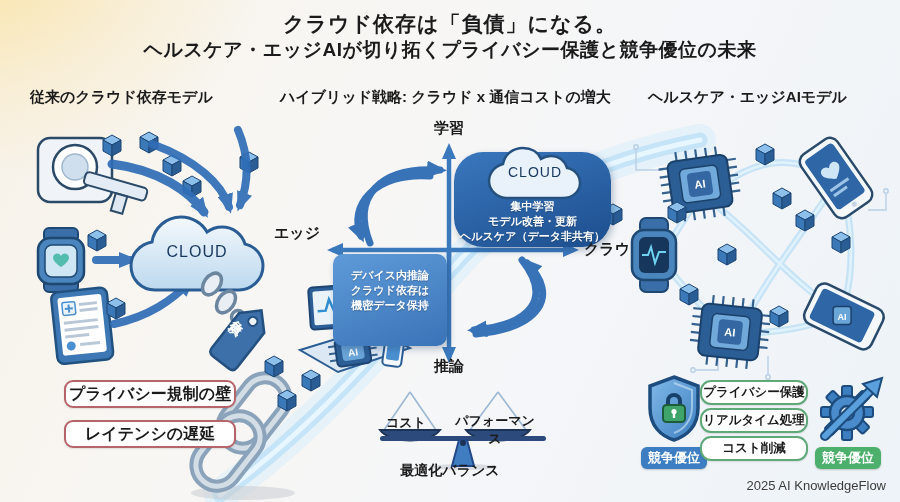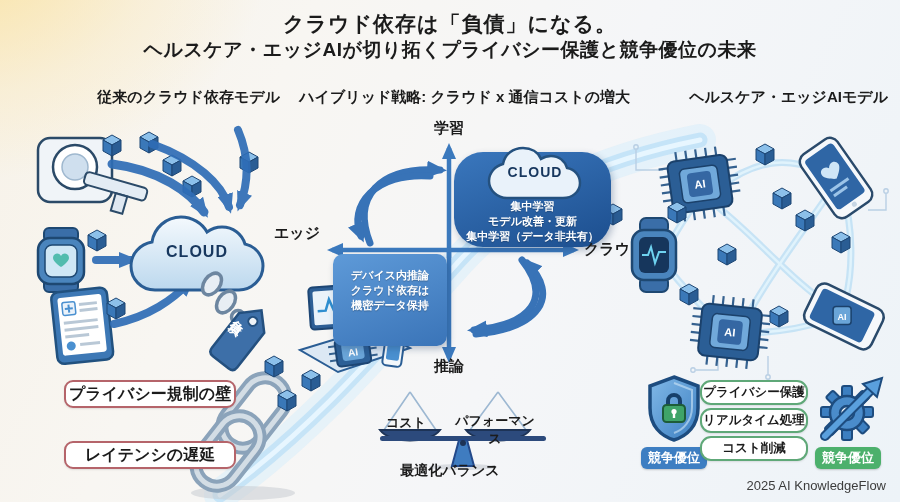--- a/index.html
+++ b/index.html
@@ -4,32 +4,32 @@
 <style>
   html,body{margin:0;padding:0;background:#e9e7e2;}
   .stage{position:relative;width:900px;height:502px;overflow:hidden;
     font-family:"Liberation Sans","DejaVu Sans",sans-serif;color:#1b1b1b;
     background:
       radial-gradient(ellipse 430px 320px at -40px -50px, rgba(251,224,150,.85), rgba(250,232,185,.4) 45%, rgba(250,238,210,0) 72%),
       linear-gradient(115deg,#f7f2e8 0%,#f8f6f2 28%,#f5f6f8 58%,#edf3f8 100%);}
   .abs{position:absolute;}
   .ttl1{left:0;right:0;top:10px;text-align:center;font-size:21px;font-weight:bold;letter-spacing:1px;}
   .ttl2{left:0;right:0;top:37px;text-align:center;font-size:19px;font-weight:bold;letter-spacing:.5px;}
-  .colhead{font-weight:bold;font-size:15px;text-align:right;}
+  .colhead{font-weight:bold;font-size:15px;text-align:left;}
   .issue{left:64px;width:168px;height:24px;line-height:24px;background:#fff;border:2px solid #b5646a;
     border-radius:9px;text-align:center;font-weight:bold;font-size:16px;box-shadow:0 1px 2px rgba(0,0,0,.10);}
   .benefit{left:700px;width:104px;height:21px;line-height:21px;background:#fff;border:2px solid #5fa878;
     border-radius:11px;text-align:center;font-weight:bold;font-size:12.5px;box-shadow:0 1px 2px rgba(0,0,0,.10);}
   .badge{height:22px;line-height:22px;border-radius:6px;color:#fff;font-weight:bold;font-size:13px;text-align:center;box-shadow:0 1px 2px rgba(0,0,0,.2);}
   .axis-label{font-weight:bold;font-size:15px;}
   .qbox{border-radius:10px;box-shadow:2px 3px 7px rgba(25,55,95,.30);}
   .cloudbox{left:454px;top:152px;width:157px;height:95px;background:linear-gradient(160deg,#3a77bd,#1c4e8e);border-radius:29px;}
   .edgebox{left:333px;top:254px;width:114px;height:92px;background:linear-gradient(160deg,#5e9ad8,#3a74b8);}
   .qline{position:absolute;left:0;right:0;text-align:center;color:#fff;font-weight:bold;font-size:11px;text-shadow:0 1px 1px rgba(0,0,0,.25);}
-  .cloudword{font-weight:bold;color:#17375e;text-align:center;letter-spacing:1px;}
+  .cloudword{font-weight:normal;color:#17375e;text-align:center;letter-spacing:1px;}
   .scale-label{font-weight:bold;font-size:13px;text-align:center;}
   .tagword{writing-mode:vertical-rl;color:#fff;font-weight:bold;font-size:13px;transform:rotate(38deg);letter-spacing:2px;}
   .footer{right:14px;top:478px;font-size:13px;color:#3c3c3c;}
   svg{position:absolute;overflow:visible;}
   svg text{font-family:"Liberation Sans","DejaVu Sans",sans-serif;font-weight:bold;fill:#fff;}
 </style>
 </head>
 <body>
 
 <div class="stage">
@@ -131,21 +131,21 @@
       <rect x="233" y="262" width="42" height="78" rx="21" transform="rotate(38 254 301)" stroke="#d3dde5" stroke-width="5"></rect>
       <rect x="207" y="300" width="42" height="78" rx="21" transform="rotate(38 228 339)" stroke="#8ba3ba" stroke-width="13"></rect>
       <rect x="207" y="300" width="42" height="78" rx="21" transform="rotate(38 228 339)" stroke="#d3dde5" stroke-width="5"></rect>
     </g>
   </svg>
 
   <div class="abs cloudword" style="left:155px;top:243px;width:84px;font-size:16px">CLOUD</div>
   <div class="abs tagword" style="left:238px;top:314px;width:16px">負債</div>
 
   <div class="abs issue" style="top:380px">プライバシー規制の壁</div>
-  <div class="abs issue" style="top:441px">レイテンシの遅延</div>
+  <div class="abs issue" style="top:420px">レイテンシの遅延</div>
 
   <svg style="left:260px;top:110px" width="360" height="300" viewBox="0 0 360 300">
     <defs>
       <marker id="headAxis" markerUnits="userSpaceOnUse" markerWidth="16" markerHeight="14" refX="11" refY="7" orient="auto">
         <path d="M0,0 L16,7 L0,14 Z" fill="#3b79bd"></path>
       </marker>
       <marker id="headCurve" markerUnits="userSpaceOnUse" markerWidth="20" markerHeight="17" refX="13" refY="8.5" orient="auto">
         <path d="M0,0 L20,8.5 L0,17 Z" fill="#2e6cb4"></path>
       </marker>
       <g id="cubeM">
@@ -193,21 +193,21 @@
         <use href="#cubeM" x="42" y="260"></use>
         <use href="#cubeM" x="18" y="280"></use>
       <use href="#cubeM" x="330" y="58"></use>
         <use href="#cubeM" x="344" y="94"></use>
     </g>
   </svg>
 
   <div class="abs qbox cloudbox">
     <div class="qline" style="top:47px">集中学習</div>
     <div class="qline" style="top:62px">モデル改善・更新</div>
-    <div class="qline" style="top:77px">集中学習（データ非共有）</div>
+    <div class="qline" style="top:77px">ヘルスケア（データ非共有）</div>
   </div>
   <svg style="left:484px;top:146px" width="102" height="56" viewBox="0 0 102 56">
     <path d="M23,52 c-10,0 -18,-8 -18,-17 c0,-8 6,-15 14,-17 c2,-10 10,-16 20,-16 c8,0 15,4 18,11 c3,-2 6,-3 10,-3 c8,0 14,5 16,12 c7,1 13,7 13,15 c0,9 -8,15 -17,15 z" fill="#e9f2fa" stroke="#24517f" stroke-width="2.5"></path>
   </svg>
   <div class="abs cloudword" style="left:497px;top:164px;width:76px;font-size:14px">CLOUD</div>
 
   <div class="abs qbox edgebox">
     <div class="qline" style="top:14px">デバイス内推論</div>
     <div class="qline" style="top:29px">クラウド依存は</div>
     <div class="qline" style="top:44px">機密データ保持</div>

